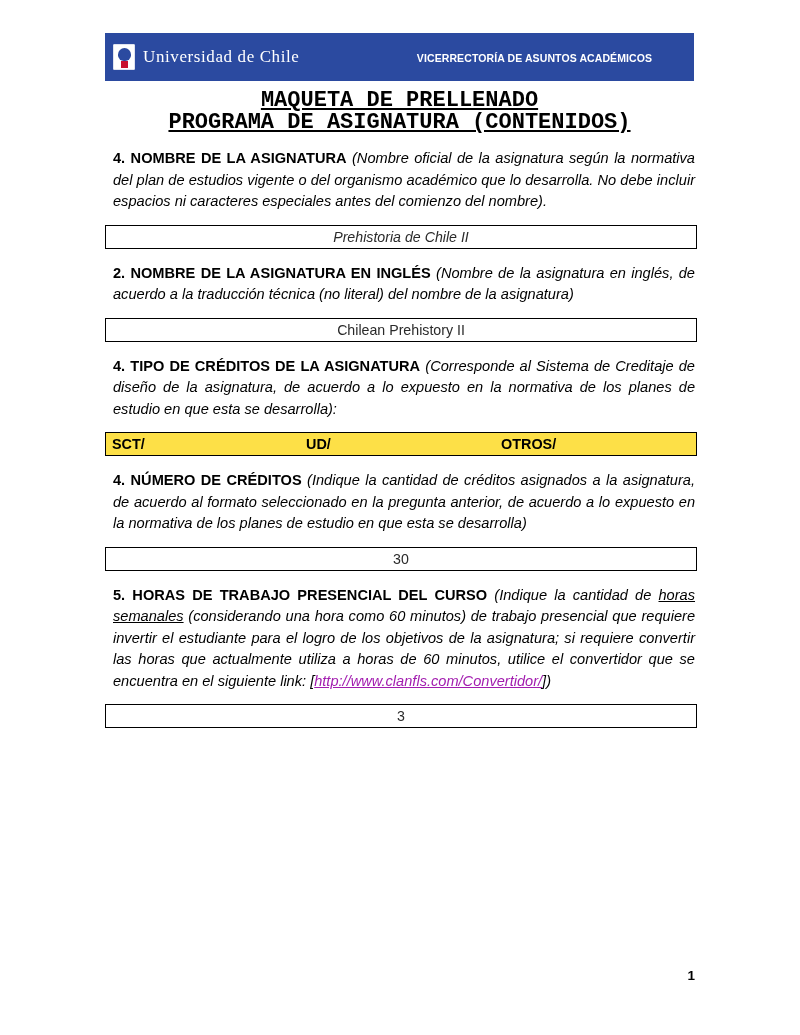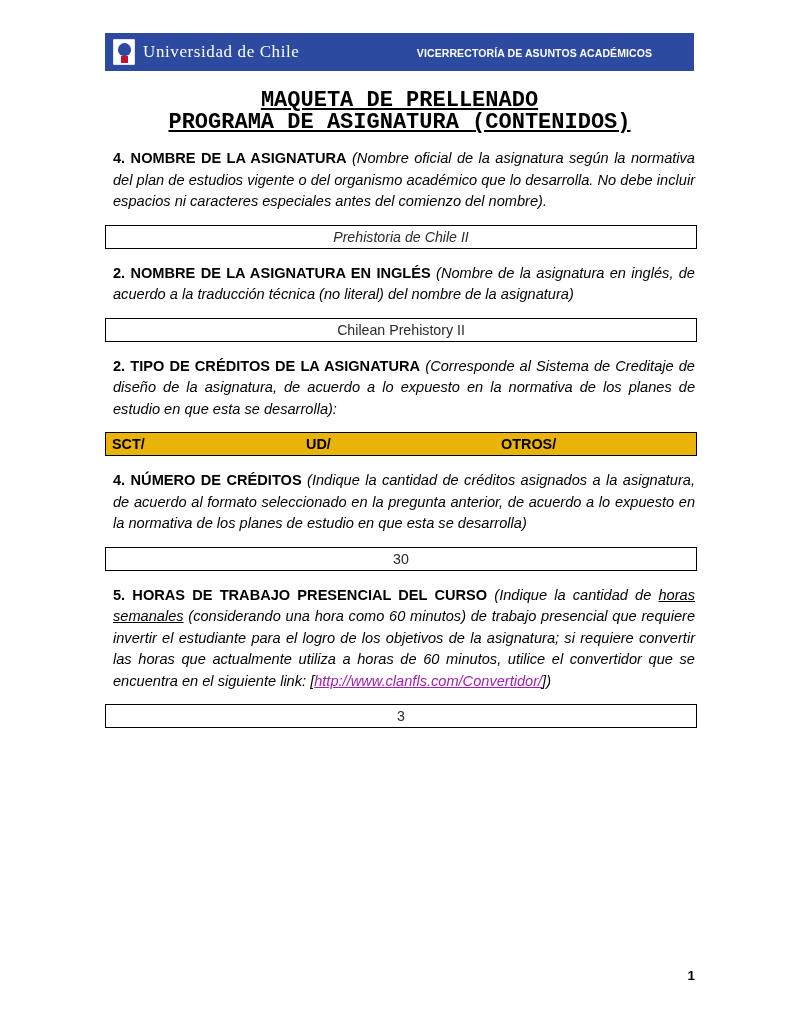--- a/index.html
+++ b/index.html
@@ -20,21 +20,21 @@
     width: 800px;
     height: 1035px;
     box-sizing: border-box;
     padding: 0;
   }
   .header-bar {
     position: absolute;
     left: 105px;
     top: 33px;
     width: 589px;
-    height: 38px;
+    height: 48px;
     background: #2b4aa0;
     display: flex;
     align-items: center;
     box-sizing: border-box;
   }
   .logo-block {
     display: flex;
     align-items: center;
     padding-left: 8px;
     width: 300px;
@@ -153,21 +153,21 @@
   }
   .credit-row {
     border: 1px solid #000000;
     height: 24px;
     box-sizing: border-box;
     margin: 12px 0 14px 0;
     display: flex;
     align-items: center;
     padding: 0 24px;
     position: relative;
-    background: #eab308;
+    background: #fde047;
   }
   .credit-row .cell {
     font-size: 14.4px;
     font-weight: bold;
     position: absolute;
   }
   .credit-row .cell.c0 { left: 6px; }
   .credit-row .cell.c1 { left: 200px; }
   .credit-row .cell.c2 { left: 395px; }
   .page-number {
@@ -208,21 +208,21 @@
     </div>
 
     <div class="section">
       <p class="para"><span class="bold">2. NOMBRE DE LA ASIGNATURA EN INGLÉS</span><span class="ital"> (Nombre de la asignatura en inglés, de acuerdo a la traducción técnica (no literal) del nombre de la asignatura)</span></p>
       <div class="field-box">
         <span class="value plain">Chilean Prehistory II</span>
       </div>
     </div>
 
     <div class="section">
-      <p class="para"><span class="bold">2. TIPO DE CRÉDITOS DE LA ASIGNATURA</span><span class="ital"> (Corresponde al Sistema de Creditaje de diseño de la asignatura, de acuerdo a lo expuesto en la normativa de los planes de estudio en que esta se desarrolla):</span></p>
+      <p class="para"><span class="bold">4. TIPO DE CRÉDITOS DE LA ASIGNATURA</span><span class="ital"> (Corresponde al Sistema de Creditaje de diseño de la asignatura, de acuerdo a lo expuesto en la normativa de los planes de estudio en que esta se desarrolla):</span></p>
       <div class="credit-row">
         <span class="cell c0">SCT/</span>
         <span class="cell c1">UD/</span>
         <span class="cell c2">OTROS/</span>
       </div>
     </div>
 
     <div class="section">
       <p class="para"><span class="bold">4. NÚMERO DE CRÉDITOS</span><span class="ital"> (Indique la cantidad de créditos asignados a la asignatura, de acuerdo al formato seleccionado en la pregunta anterior, de acuerdo a lo expuesto en la normativa de los planes de estudio en que esta se desarrolla)</span></p>
       <div class="field-box">

